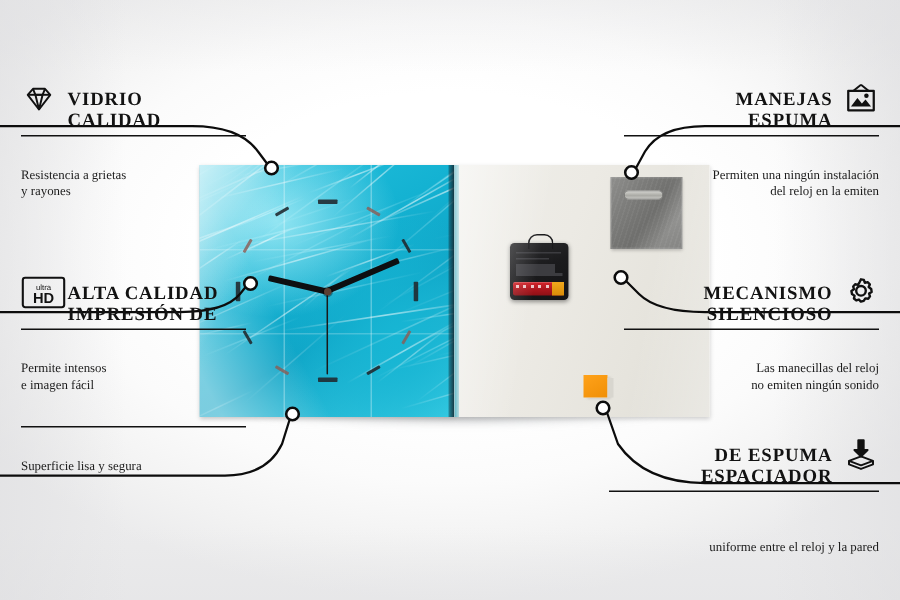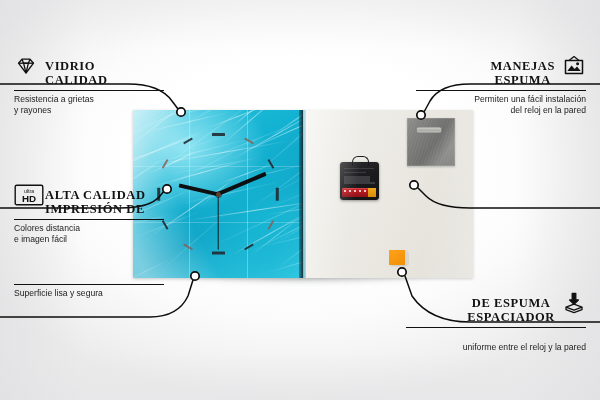--- a/index.html
+++ b/index.html
@@ -26,26 +26,26 @@
   .feat{position:absolute;z-index:7;}
   .feat .hrow{display:flex;align-items:center;gap:7px;}
   .feat.right .hrow{justify-content:flex-end;}
   .titles{display:flex;flex-direction:column;margin-top:16px;}
   .t-line{
     font-family:"Liberation Serif", serif;
     font-size:12.5px;letter-spacing:.6px;color:#121212;
     line-height:13.5px;font-variant:small-caps;font-weight:700;
     white-space:nowrap;
   }
-  .feat.right .t-line{text-align:center;}
+  .feat.right .t-line{text-align:right;}
   .rule{height:1px;background:#111;margin-top:3px;}
   .desc{
-    font-family:Liberation Sans, sans-serif;
+    font-family:Liberation Serif, serif;
     font-size:8.6px;color:#1b1b1b;line-height:10.6px;
-    margin-top:3px;white-space:nowrap;
+    margin-top:20px;white-space:nowrap;
   }
   .feat.right .desc{text-align:right;}
   .ico{width:24px;height:24px;flex:0 0 24px;display:block;}
 
   
   #clockwrap{position:absolute;left:133px;top:110px;width:340px;height:170px;z-index:4;}
   #shadow{position:absolute;left:128px;top:272px;width:352px;height:16px;z-index:3;
     background:radial-gradient(ellipse 50% 50% at 50% 40%, rgba(90,95,100,.30) 0%, rgba(120,125,130,.10) 55%, rgba(255,255,255,0) 78%);
     filter:blur(2px);}
 
@@ -293,21 +293,21 @@
           <text x="15" y="19" font-family="Liberation Sans, sans-serif" font-size="9.8" font-weight="bold" text-anchor="middle" fill="#111">HD</text>
         </svg>
       </span>
       <span class="titles">
         <span class="t-line">ALTA CALIDAD</span>
         <span class="t-line">IMPRESIÓN DE</span>
       </span>
     </div>
     <div class="rule"></div>
     <div class="desc">
-      <span>Colores distancia</span><br>
+      <span>Permite intensos</span><br>
       <span>e imagen fácil</span>
     </div>
   </div>
 
   <div class="feat left" id="feat-2" style="left:14px;top:281px;width:150px">
     <div class="rule"></div>
     <div class="desc">
       <span>Superficie lisa y segura</span>
     </div>
   </div>
@@ -322,25 +322,44 @@
         <svg viewBox="0 0 24 24" width="24" height="24" fill="none" stroke="#111" stroke-width="1.3" stroke-linejoin="round">
           <path d="M12 2.5 L7 6.5 M12 2.5 L17 6.5"></path>
           <rect x="3.5" y="6.5" width="17" height="13" stroke-width="1.5"></rect>
           <path d="M5.3 17 L9.6 11.4 L12.6 15 L15 12.4 L18.7 17 Z" fill="#111" stroke="none"></path>
           <circle cx="15.6" cy="9.8" r="1.5" fill="#111" stroke="none"></circle>
         </svg>
       </span>
     </div>
     <div class="rule"></div>
     <div class="desc">
-      <span>Permiten una fácil instalación</span><br>
-      <span>del reloj en la pared</span>
-    </div>
-  </div>
-
+      <span>Permiten una ningún instalación</span><br>
+      <span>del reloj en la emiten</span>
+    </div>
+  </div>
+
+  <div class="feat right" id="feat-4" style="right:14px;top:173px;width:170px">
+    <div class="hrow">
+      <span class="titles">
+        <span class="t-line">MECANISMO</span>
+        <span class="t-line">SILENCIOSO</span>
+      </span>
+      <span class="ico">
+        <svg viewBox="0 0 24 24" width="24" height="24" fill="none" stroke="#111" stroke-width="1.6" stroke-linejoin="round">
+          <path d="M12 3.2 L13.9 3.6 L14.6 5.6 L16.4 5.1 L17.9 6.6 L17.1 8.4 L18.8 9.6 L19.1 11.6 L17.4 12.7 L18 14.6 L16.8 16.2 L14.9 15.9 L13.8 17.6 L11.9 18.1 L10.6 16.7 L8.8 17.3 L7.3 16 L7.7 14.1 L6 13 L5.6 11 L7.3 9.9 L6.8 8 L8.1 6.5 L10 6.9 L11 5.2 Z"></path>
+          <circle cx="12" cy="10.9" r="3.2"></circle>
+        </svg>
+      </span>
+    </div>
+    <div class="rule"></div>
+    <div class="desc">
+      <span>Las manecillas del reloj</span><br>
+      <span>no emiten ningún sonido</span>
+    </div>
+  </div>
 
   <div class="feat right" id="feat-5" style="right:14px;top:281px;width:180px">
     <div class="hrow">
       <span class="titles">
         <span class="t-line">DE ESPUMA</span>
         <span class="t-line">ESPACIADOR</span>
       </span>
       <span class="ico">
         <svg viewBox="0 0 24 24" width="24" height="24" fill="none" stroke="#111" stroke-width="1.3" stroke-linejoin="round">
           <path d="M10.2 2.5 H13.8 V9 H16.4 L12 13.4 L7.6 9 H10.2 Z" fill="#111" stroke="#111"></path>

